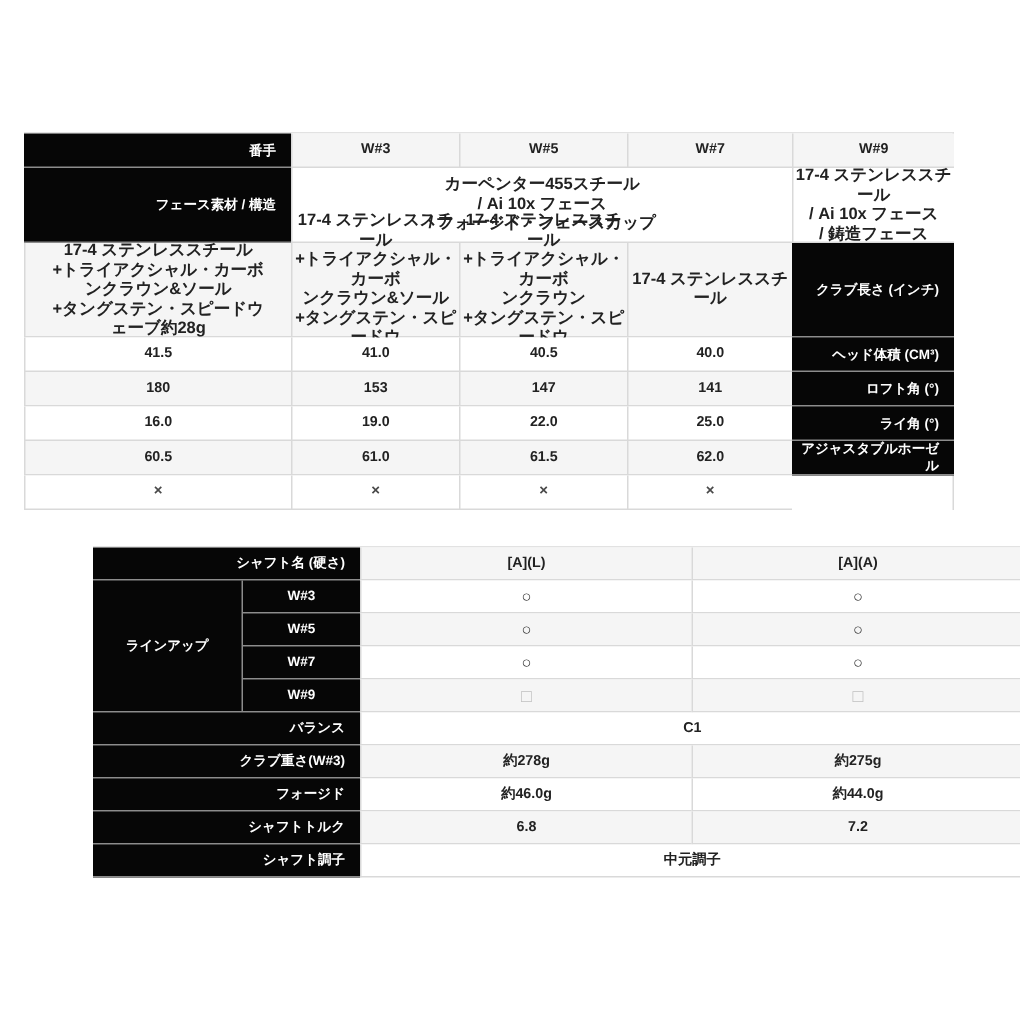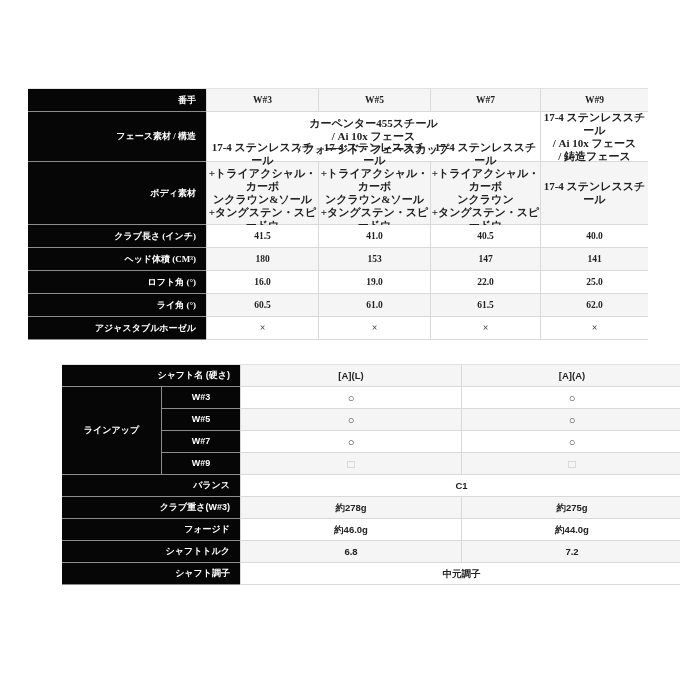--- a/index.html
+++ b/index.html
@@ -1,22 +1,22 @@
 <!DOCTYPE html>
 <html><head>
 <meta charset="utf-8">
 <style>
   html,body{margin:0;padding:0;background:#ffffff;}
   .canvas{position:relative;width:680px;height:680px;background:#ffffff;overflow:hidden;
           font-family:"Liberation Sans","DejaVu Sans",sans-serif;}
   .grid{position:absolute;display:grid;box-sizing:border-box;
         border-top:1px solid #e2e2e2;border-right:1px solid #d9d9d9;}
-  .t1{left:28px;top:88px;width:620px;
+  .t1{left:16px;top:88px;width:620px;
       grid-template-columns:178px 112px 112px 110px 108px;
-      grid-template-rows:23px 50px 63px 23px 23px 23px 23px 23px;font-family:Liberation Serif, serif;}
+      grid-template-rows:23px 50px 63px 23px 23px 23px 23px 23px;}
   .t2{left:30px;top:364px;width:620px;
       grid-template-columns:100px 78px 221px 221px;
       grid-template-rows:repeat(10,22px);margin-left:32px;}
   .c{display:flex;align-items:center;justify-content:center;box-sizing:border-box;
      border-left:1px solid #d9d9d9;border-bottom:1px solid #d9d9d9;
      font-size:9.5px;font-weight:700;color:#222;text-align:center;line-height:12px;}
   .multi{white-space:pre-line;font-size:11px;line-height:13px;}
   .l{display:flex;align-items:center;justify-content:flex-end;box-sizing:border-box;
      background:#060606;color:#ffffff;padding-right:10px;font-size:9px;font-weight:700;
      border-bottom:1px solid #8c8c8c;text-align:right;line-height:11px;}
@@ -47,21 +47,20 @@
     <div class="c g">W#9</div>
 
     <div class="l">フェース素材 / 構造</div>
     <div class="c w multi t1-facespan">カーペンター455スチール
 / Ai 10x フェース
 / フォージド・フェースカップ</div>
     <div class="c w multi">17-4 ステンレススチール
 / Ai 10x フェース
 / 鋳造フェース</div>
 
-    <div class="l">ボディ素材</div>
     <div class="c g multi">17-4 ステンレススチール
 +トライアクシャル・カーボ
 ンクラウン&amp;ソール
 +タングステン・スピードウ
 ェーブ約28g</div>
     <div class="c g multi">17-4 ステンレススチール
 +トライアクシャル・カーボ
 ンクラウン&amp;ソール
 +タングステン・スピードウ
 ェーブ約38g</div>

